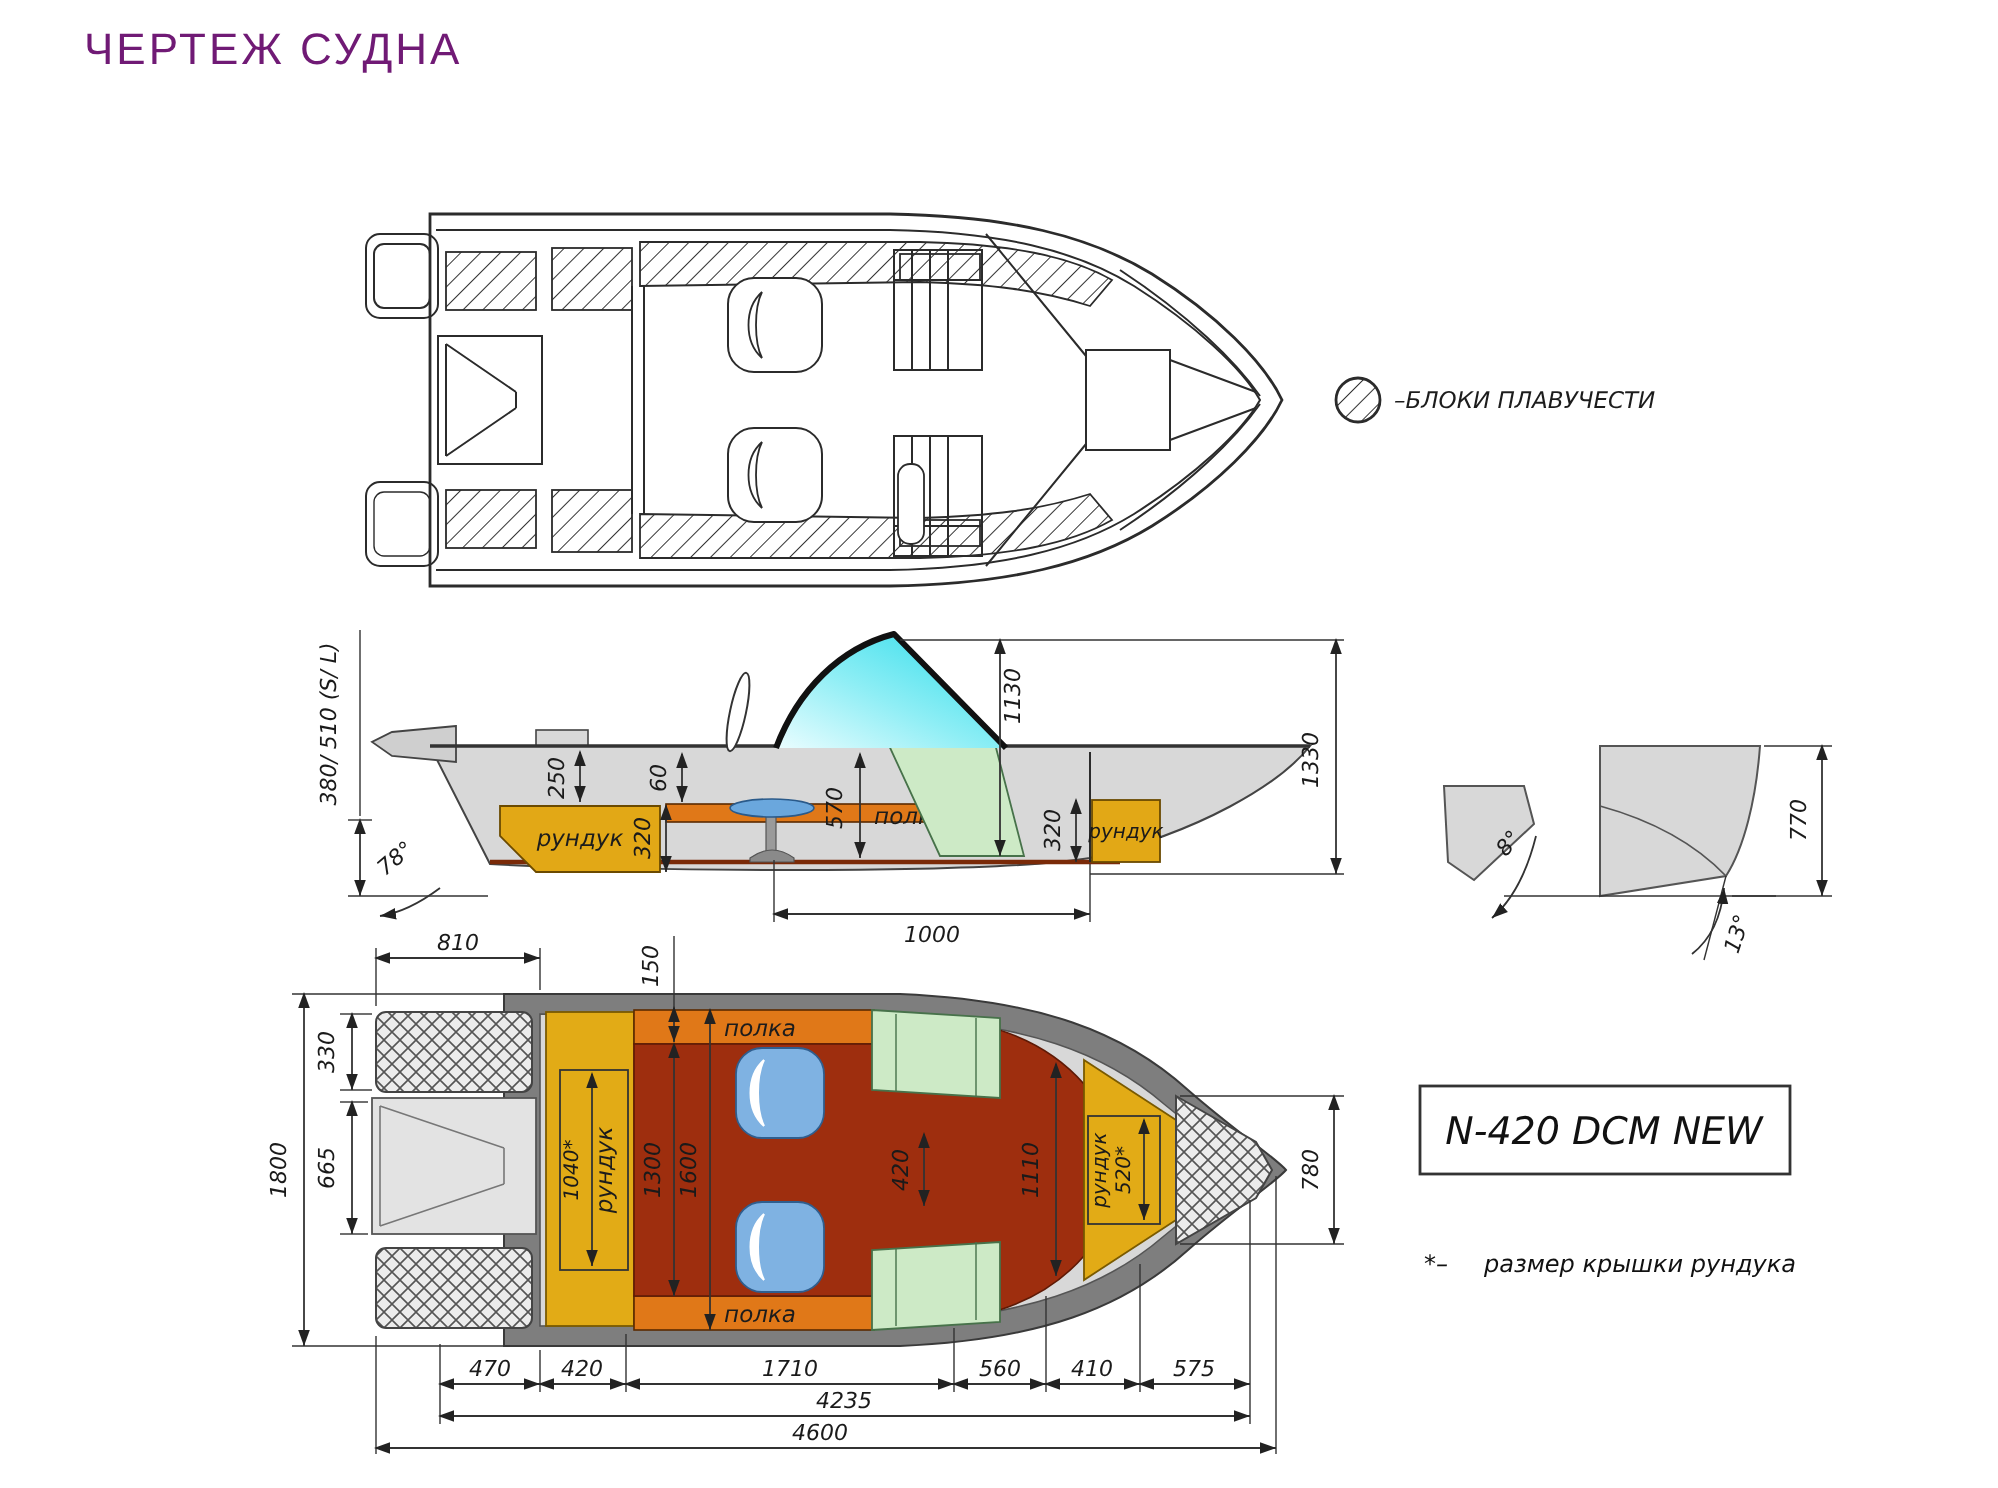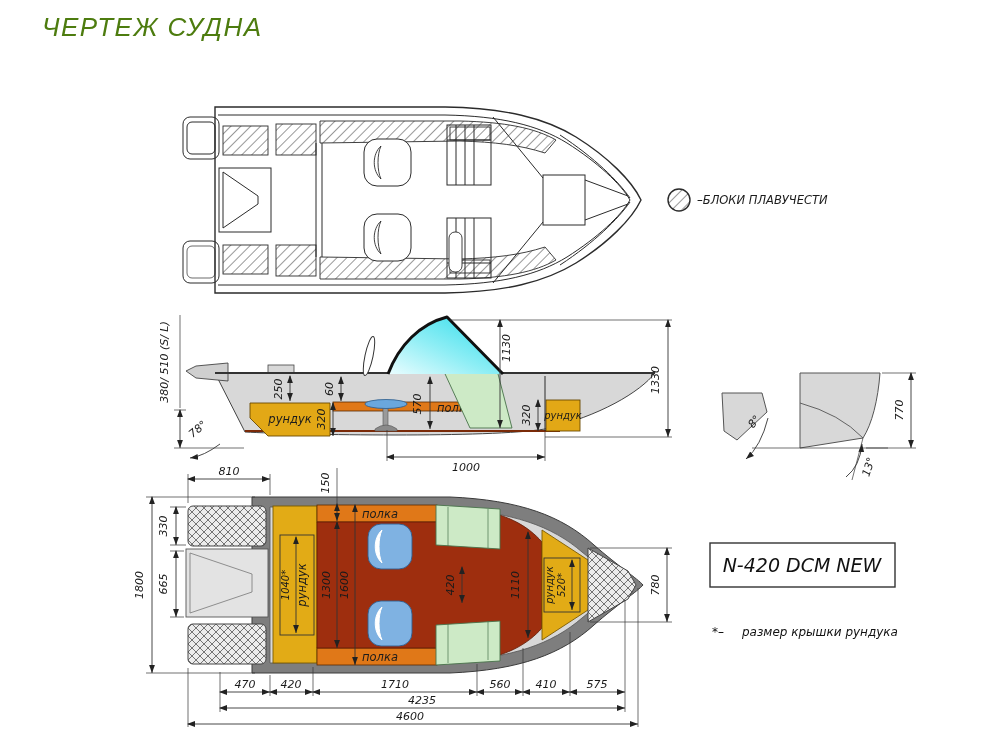--- a/index.html
+++ b/index.html
@@ -1,18 +1,18 @@
 <!DOCTYPE html>
 <html><head>
 <meta charset="utf-8">
 <style>
   html,body{margin:0;padding:0;background:#ffffff;width:999px;height:744px;overflow:hidden;}
   .page{position:relative;width:999px;height:744px;background:#fff;font-family:"Liberation Sans",sans-serif;}
-  .page-title{position:absolute;left:42px;top:12px;font-size:26px;letter-spacing:1.5px;
-    color:#4d7c0f;font-weight:500;font-family:"Liberation Sans",sans-serif;font-style:italic;}
+  .page-title{position:absolute;left:42px;top:12px;font-size:22px;letter-spacing:1.5px;
+    color:#701a75;font-weight:500;font-family:"Liberation Sans",sans-serif;}
   svg{position:absolute;left:0;top:0;}
   .ln{stroke:#2b2b2b;stroke-width:1;fill:none;}
   .ln2{stroke:#2b2b2b;stroke-width:1.4;fill:none;}
   .dim{stroke:#333;stroke-width:0.9;fill:none;}
   .ext{stroke:#333;stroke-width:0.7;fill:none;}
   .dim-t{font-family:"DejaVu Sans",sans-serif;font-style:italic;font-size:11px;fill:#1a1a1a;}
   .dim-s{font-family:"DejaVu Sans",sans-serif;font-style:italic;font-size:10px;fill:#1a1a1a;}
   .lbl{font-family:"DejaVu Sans",sans-serif;font-style:italic;font-size:11.5px;fill:#1c1c1c;}
   .model-t{font-family:"DejaVu Sans",sans-serif;font-style:italic;font-size:19px;fill:#111;}
   .note-t{font-family:"DejaVu Sans",sans-serif;font-style:italic;font-size:12px;fill:#111;}

